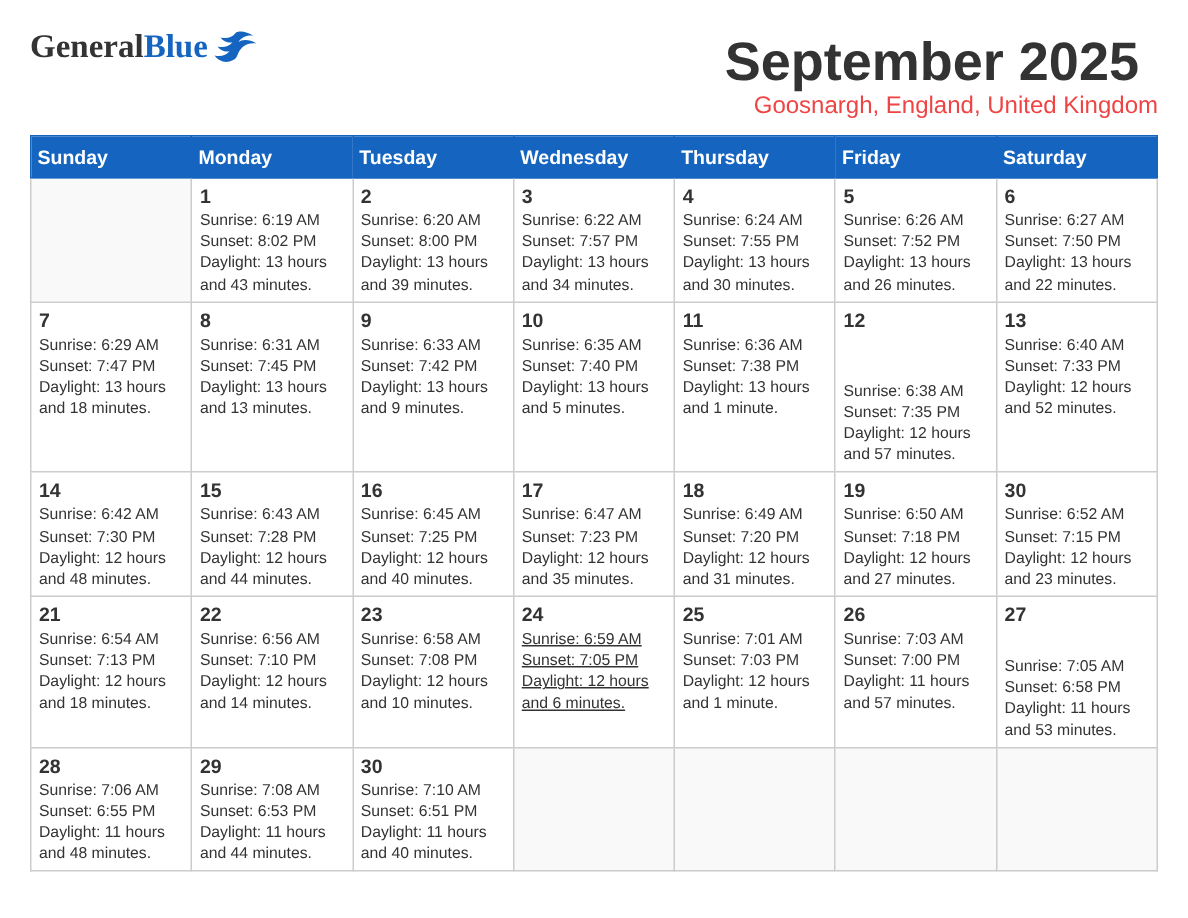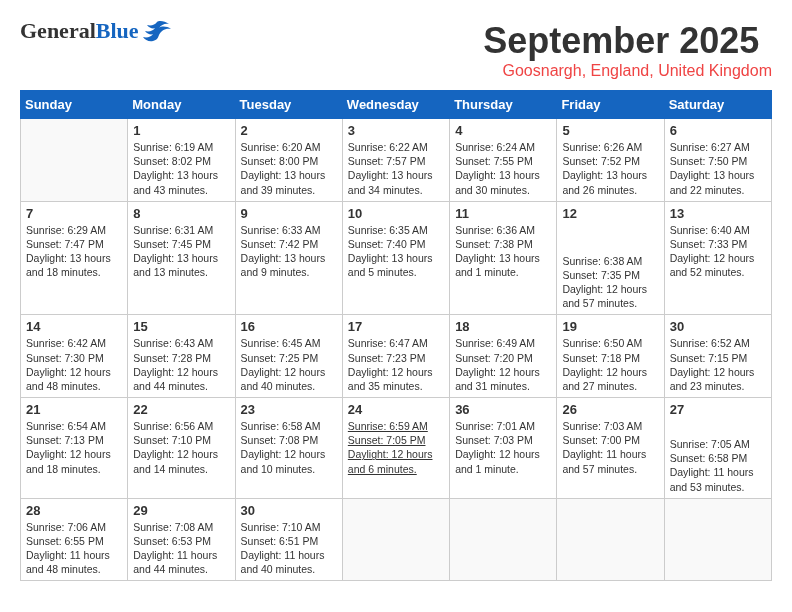--- a/index.html
+++ b/index.html
@@ -284,21 +284,21 @@
 and 10 minutes.</div>
         </td>
         <td>
           <span class="day-number">24</span>
           <div class="day-info" style="white-space: pre-line; text-decoration: underline;">Sunrise: 6:59 AM
 Sunset: 7:05 PM
 Daylight: 12 hours
 and 6 minutes.</div>
         </td>
         <td>
-          <span class="day-number">36</span>
+          <span class="day-number">25</span>
           <div class="day-info" style="white-space: pre-line;">Sunrise: 7:01 AM
 Sunset: 7:03 PM
 Daylight: 12 hours
 and 1 minute.</div>
         </td>
         <td>
           <span class="day-number">26</span>
           <div class="day-info" style="white-space: pre-line;">Sunrise: 7:03 AM
 Sunset: 7:00 PM
 Daylight: 11 hours

